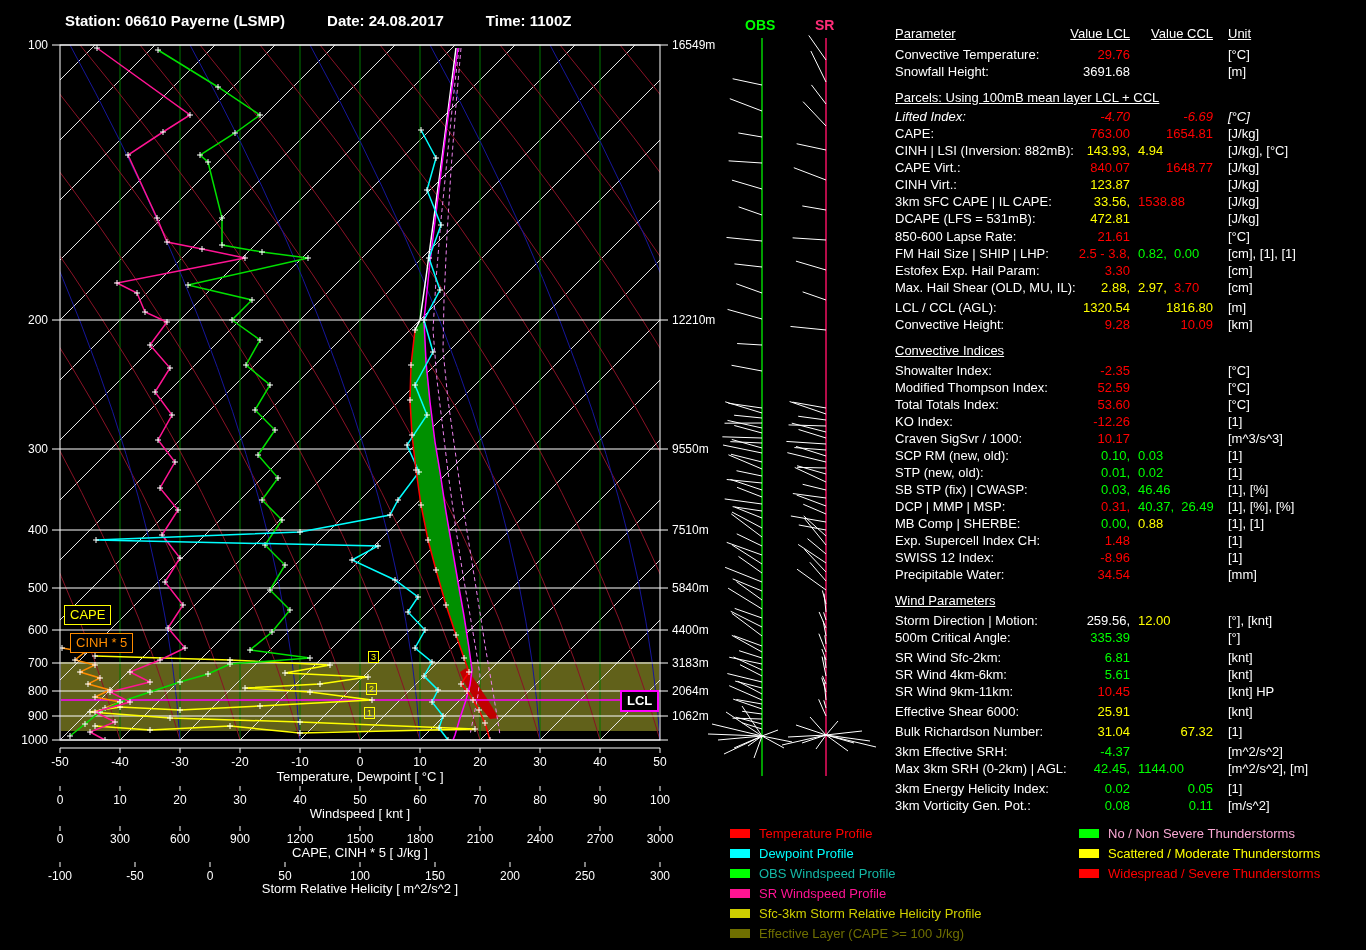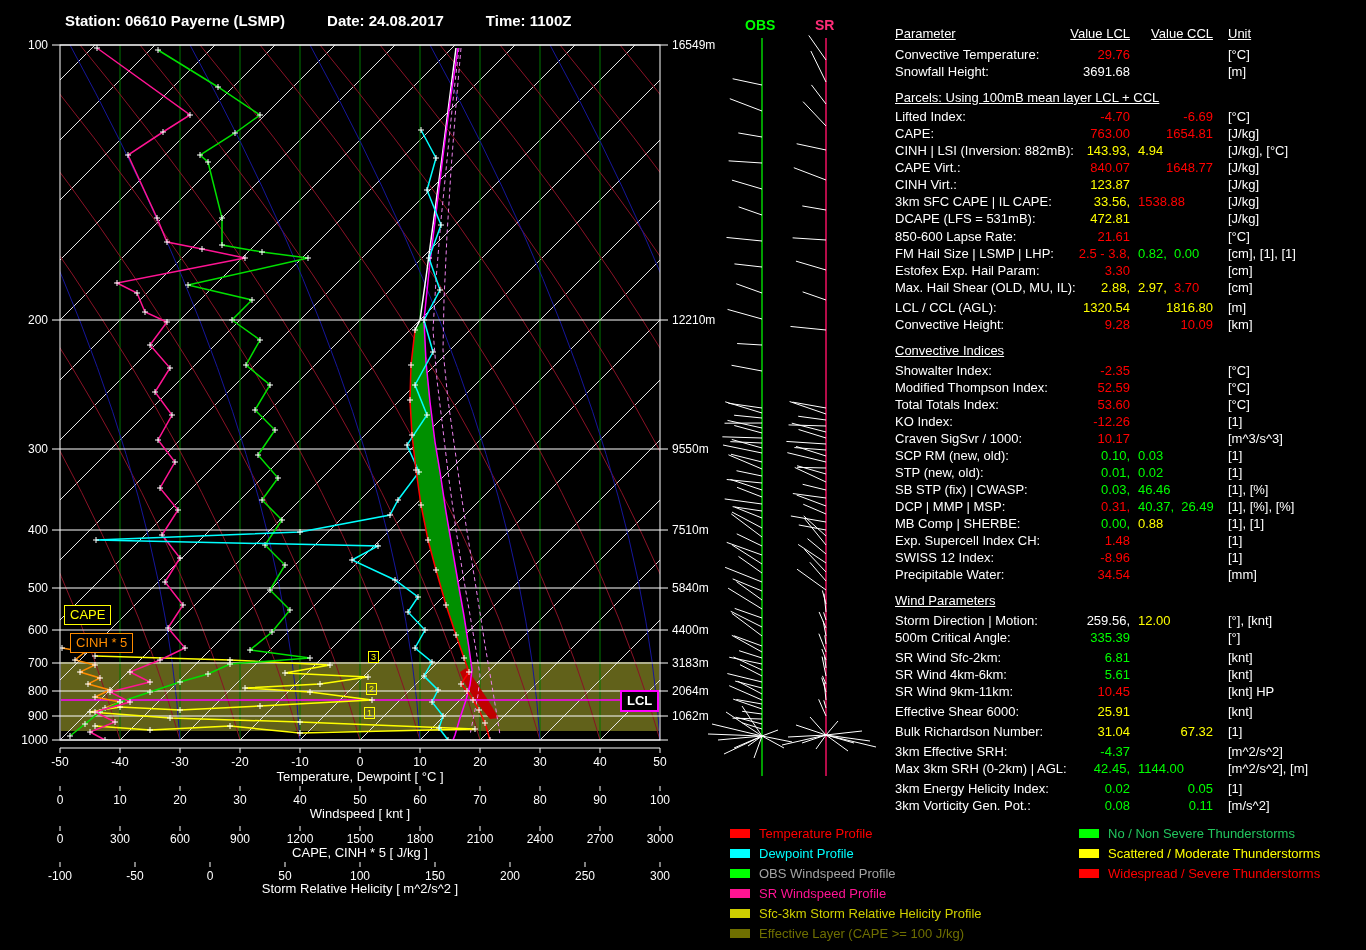--- a/index.html
+++ b/index.html
@@ -768,21 +768,21 @@
         <div class="plabel">Convective Temperature:</div>
         <div class="plcl"><span class="v-r">29.76</span></div>
         <div class="punit">[°C]</div>
       </div>
       <div class="prow">
         <div class="plabel">Snowfall Height:</div>
         <div class="plcl"><span class="v-w">3691.68</span></div>
         <div class="punit">[m]</div>
       </div>
       <div class="psection">Parcels: Using 100mB mean layer LCL + CCL</div>
-      <div class="prow" style="margin-top: 2px;">
+      <div class="prow" style="margin-top: 2px; font-style: italic;">
         <div class="plabel">Lifted Index:</div>
         <div class="plcl"><span class="v-r">-4.70</span></div>
         <div class="pccl"><span class="v-r">-6.69</span></div>
         <div class="punit">[°C]</div>
       </div>
       <div class="prow">
         <div class="plabel">CAPE:</div>
         <div class="plcl"><span class="v-r">763.00</span></div>
         <div class="pccl"><span class="v-r">1654.81</span></div>
         <div class="punit">[J/kg]</div>
@@ -814,21 +814,21 @@
         <div class="plabel">DCAPE (LFS = 531mB):</div>
         <div class="plcl"><span class="v-y">472.81</span></div>
         <div class="punit">[J/kg]</div>
       </div>
       <div class="prow" style="margin-top: 1px;">
         <div class="plabel">850-600 Lapse Rate:</div>
         <div class="plcl"><span class="v-r">21.61</span></div>
         <div class="punit">[°C]</div>
       </div>
       <div class="prow">
-        <div class="plabel">FM Hail Size | LSMP | LHP:</div>
+        <div class="plabel">FM Hail Size | SHIP | LHP:</div>
         <div class="plcl"><span class="v-r">2.5 - 3.8,</span></div>
         <div class="plextra"><span class="v-g">0.82,</span><span class="v-g">0.00</span></div>
         <div class="punit">[cm], [1], [1]</div>
       </div>
       <div class="prow">
         <div class="plabel">Estofex Exp. Hail Param:</div>
         <div class="plcl"><span class="v-r">3.30</span></div>
         <div class="punit">[cm]</div>
       </div>
       <div class="prow">
@@ -987,39 +987,39 @@
       <div class="litem">
         <span class="lswatch" style="background: rgb(255, 0, 0);"></span>
         <span style="color: rgb(255, 0, 0);">Temperature Profile</span>
       </div>
       <div class="litem">
         <span class="lswatch" style="background: rgb(0, 255, 255);"></span>
         <span style="color: rgb(0, 255, 255);">Dewpoint Profile</span>
       </div>
       <div class="litem">
         <span class="lswatch" style="background: rgb(0, 255, 0);"></span>
-        <span style="color: #a3a3a3;">OBS Windspeed Profile</span>
+        <span style="color: #14b8a6;">OBS Windspeed Profile</span>
       </div>
       <div class="litem">
         <span class="lswatch" style="background: rgb(255, 20, 147);"></span>
         <span style="color: rgb(255, 20, 147);">SR Windspeed Profile</span>
       </div>
       <div class="litem">
         <span class="lswatch" style="background: rgb(207, 207, 0);"></span>
         <span style="color: rgb(207, 207, 0);">Sfc-3km Storm Relative Helicity Profile</span>
       </div>
       <div class="litem">
         <span class="lswatch" style="background: rgb(111, 111, 0);"></span>
         <span style="color: rgb(111, 111, 0);">Effective Layer (CAPE &gt;= 100 J/kg)</span>
       </div>
     </div>
   <div id="legend-right" class="legend">
       <div class="litem">
         <span class="lswatch" style="background: rgb(0, 255, 0);"></span>
-        <span style="color: #22c55e;">No / Non Severe Thunderstorms</span>
+        <span style="color: #f9a8d4;">No / Non Severe Thunderstorms</span>
       </div>
       <div class="litem">
         <span class="lswatch" style="background: rgb(255, 255, 0);"></span>
         <span style="color: rgb(255, 255, 0); text-align: right;">Scattered / Moderate Thunderstorms</span>
       </div>
       <div class="litem">
         <span class="lswatch" style="background: rgb(255, 0, 0);"></span>
         <span style="color: rgb(255, 0, 0);">Widespread / Severe Thunderstorms</span>
       </div>
     </div>

